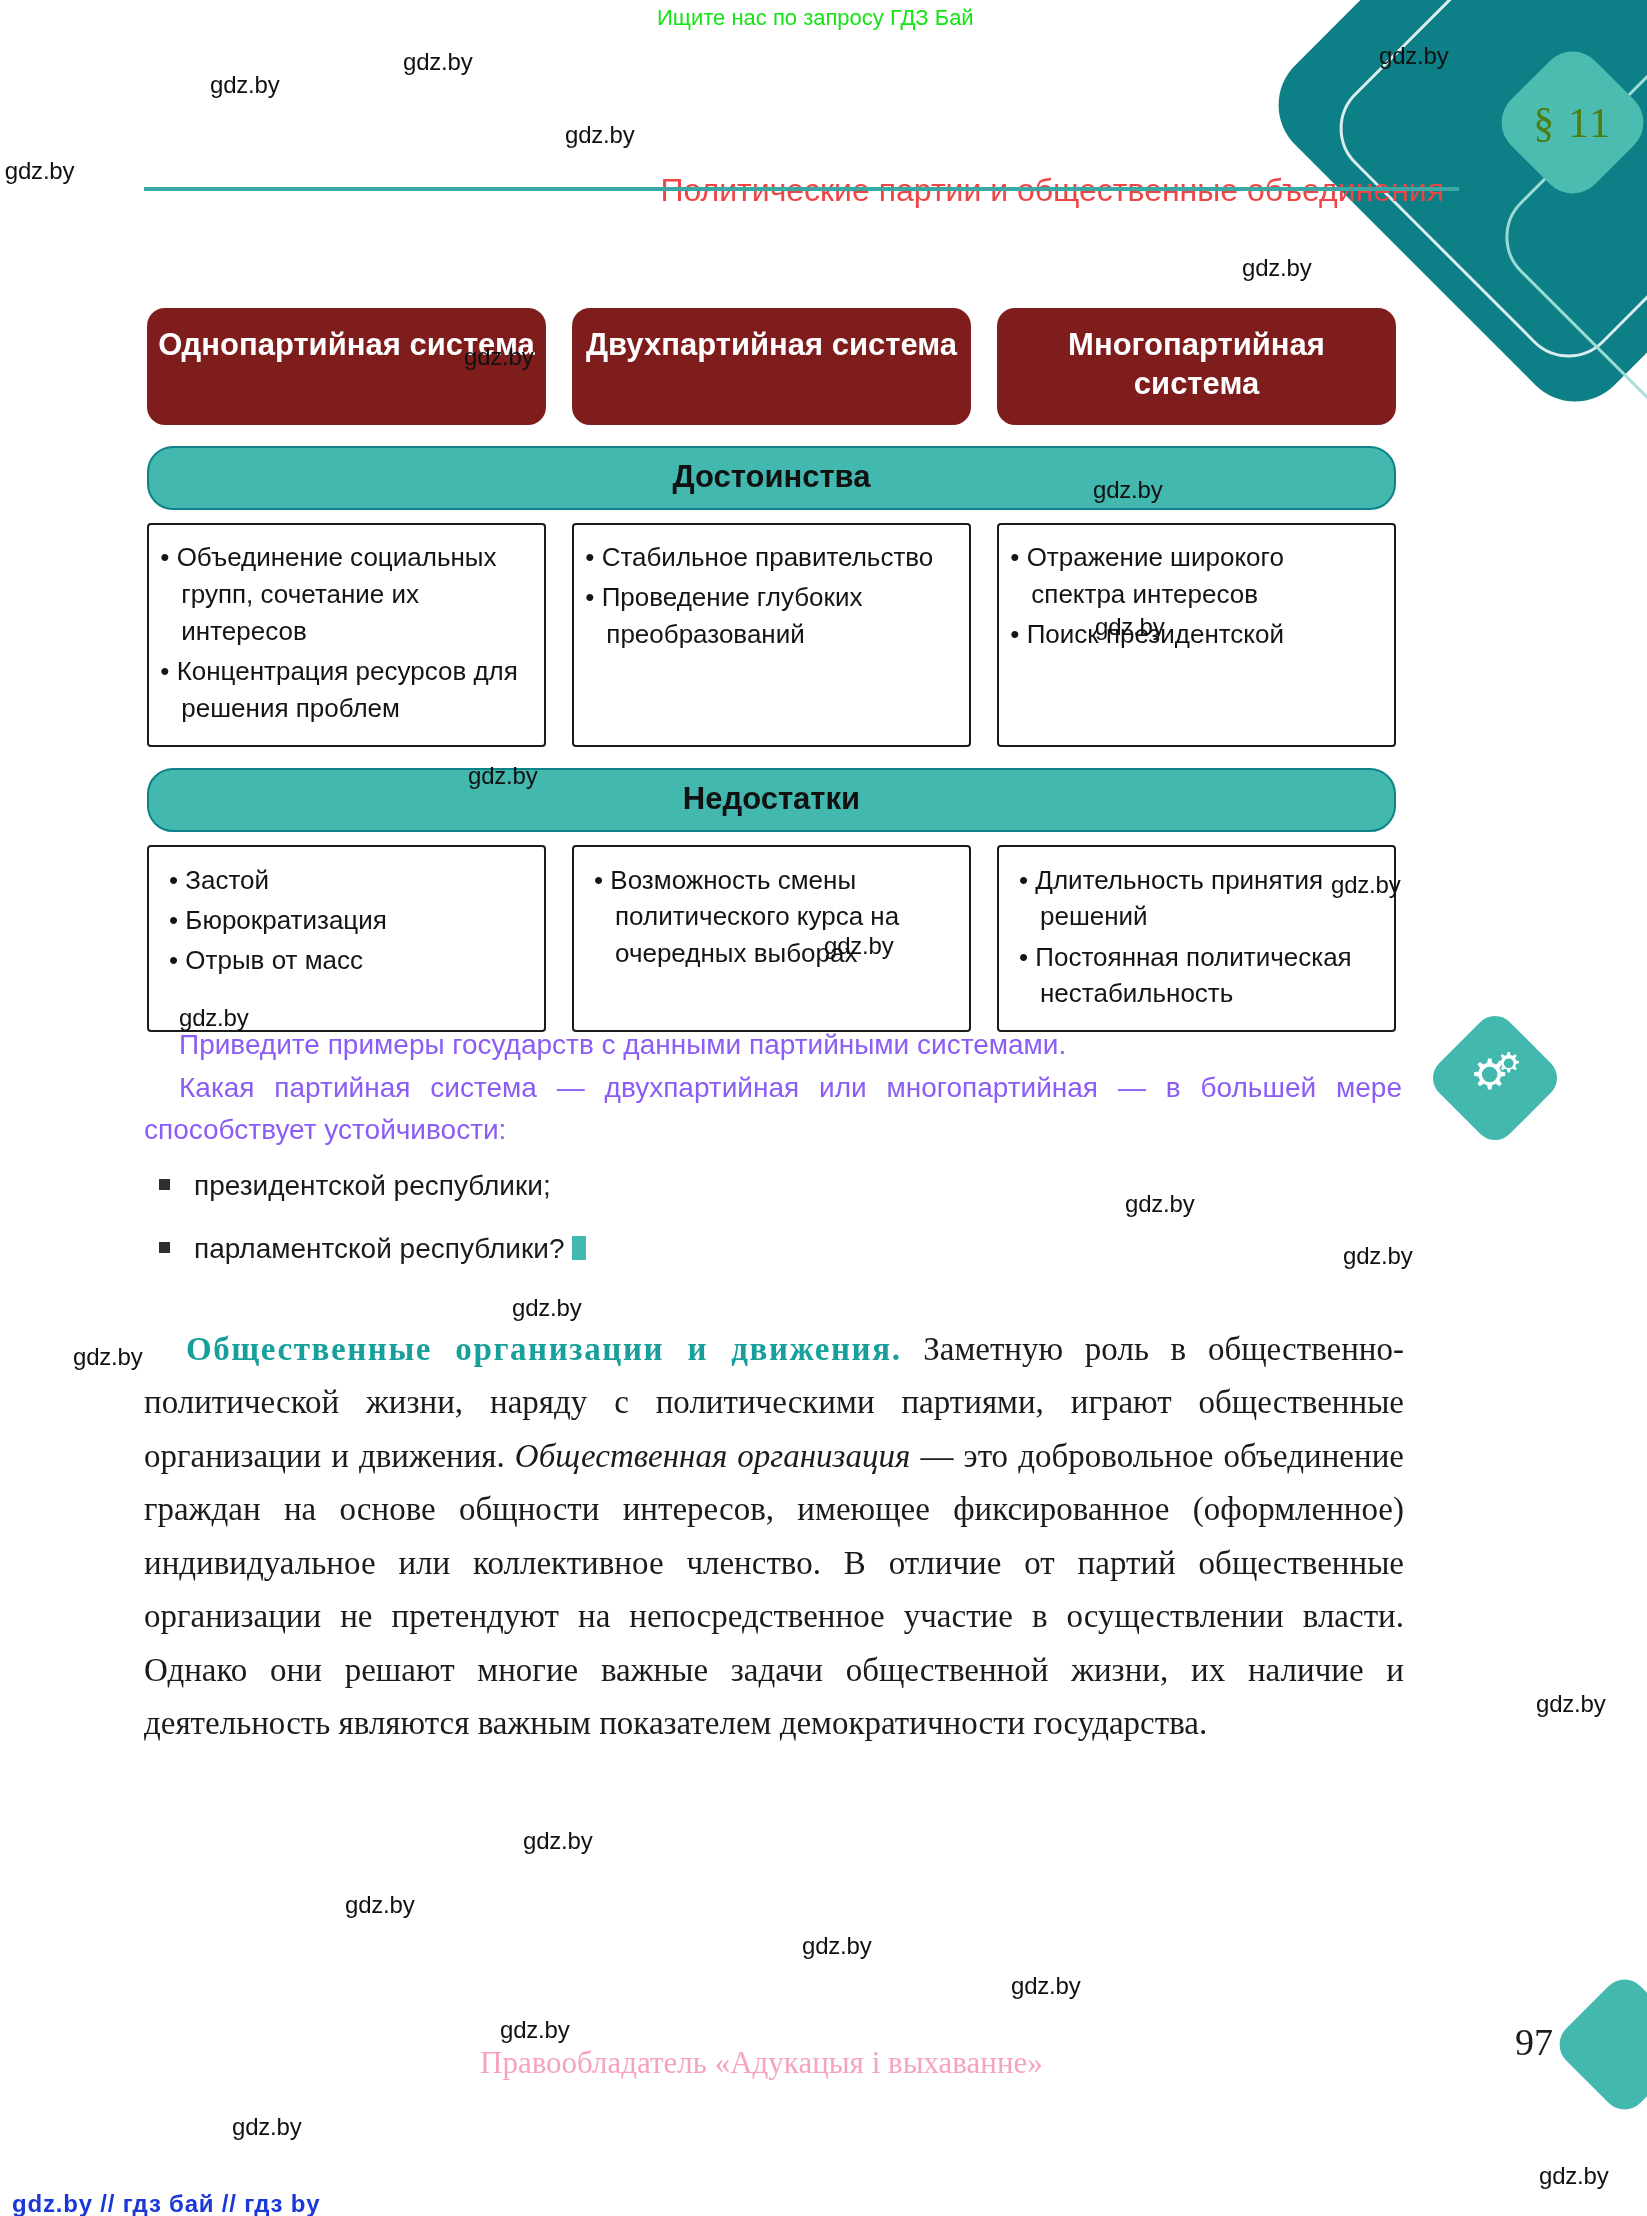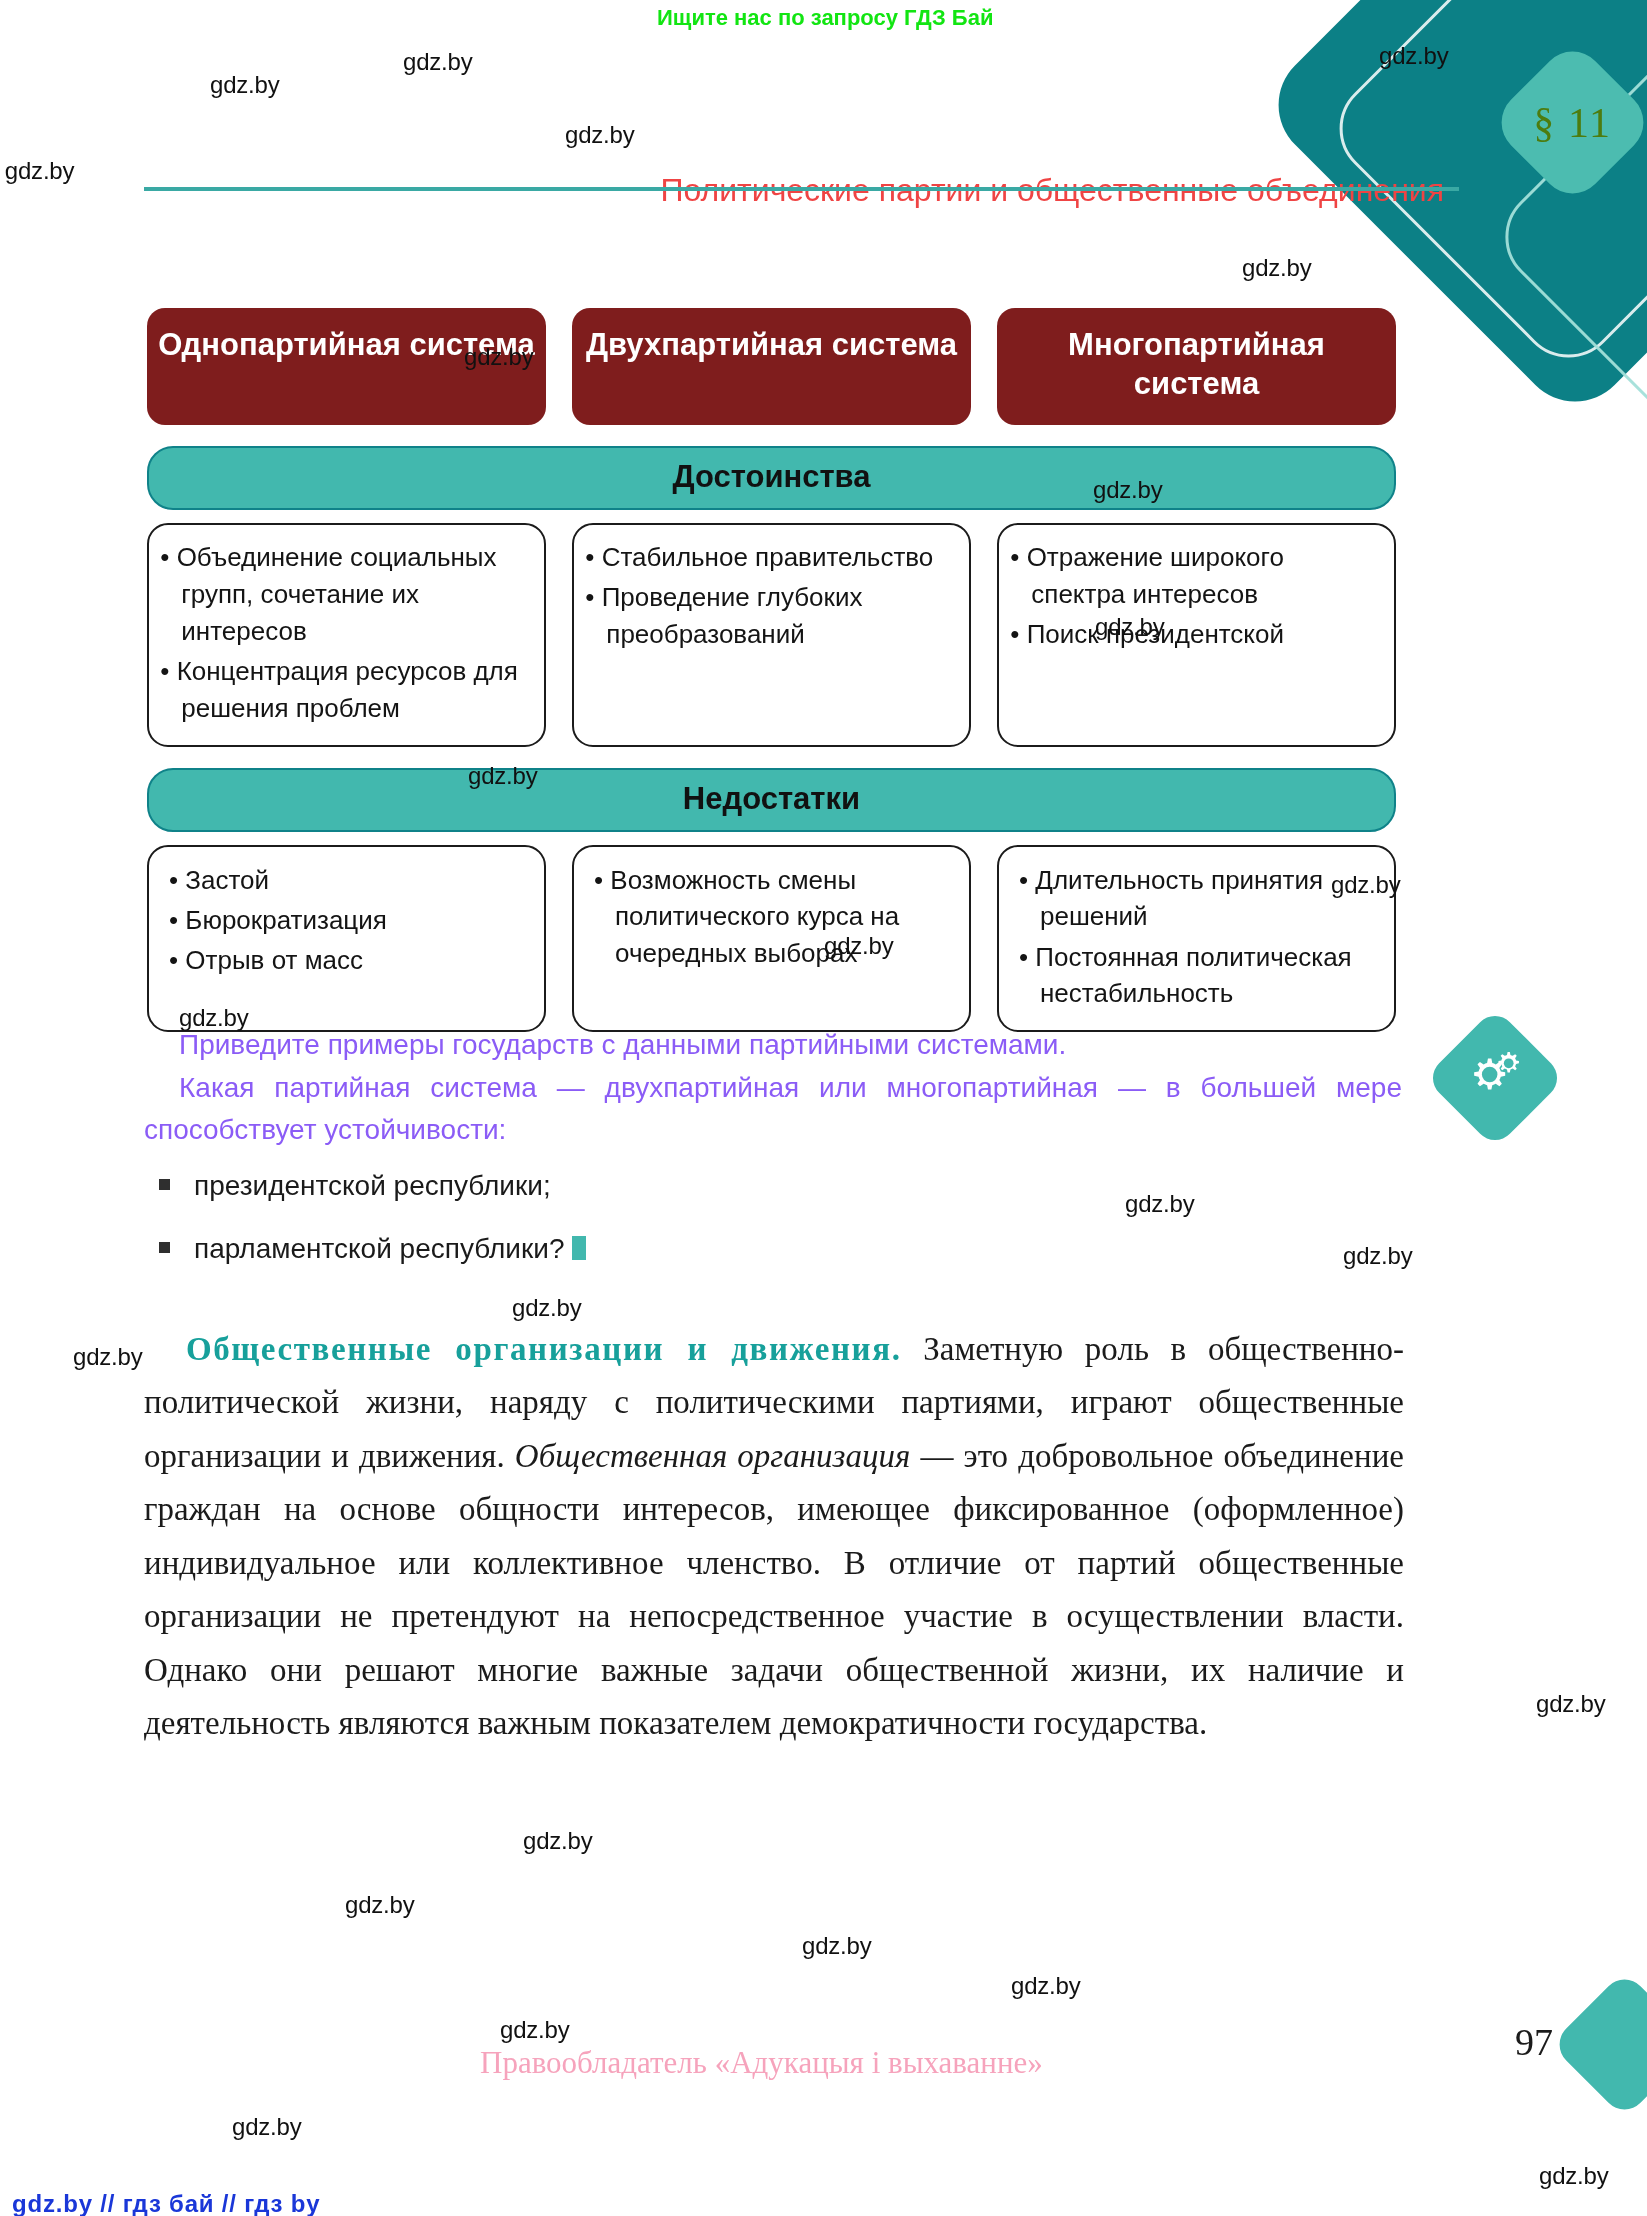--- a/index.html
+++ b/index.html
@@ -23,21 +23,21 @@
     font-family: "Liberation Sans", sans-serif;
     font-size: 24px;
     color: #111111;
     white-space: nowrap;
     z-index: 40;
     letter-spacing: -0.2px;
   }
   .wm-green {
     position: absolute;
     font-family: "Liberation Sans", sans-serif;
-    font-weight: bold;
+    font-weight: normal;
     font-size: 22px;
     color: #12e512;
     white-space: nowrap;
     z-index: 40;
     text-align: center;
   }
   .wm-blue {
     position: absolute;
     font-family: "Liberation Sans", sans-serif;
     font-weight: bold;
@@ -165,21 +165,21 @@
     position: relative;
   }
   .cards {
     display: flex;
     gap: 26px;
     margin-top: 13px;
   }
   .card {
     flex: 1;
     border: 2.4px solid #1b1b1b;
-    border-radius: 21px;
+    border-radius: 4px;
     padding: 14.5px 11.3px 14.5px 11.3px;
     box-sizing: border-box;
     min-height: 161px;
     position: relative;
   }
   .card ul {
     margin: 0;
     padding: 0;
     list-style: none;
   }

